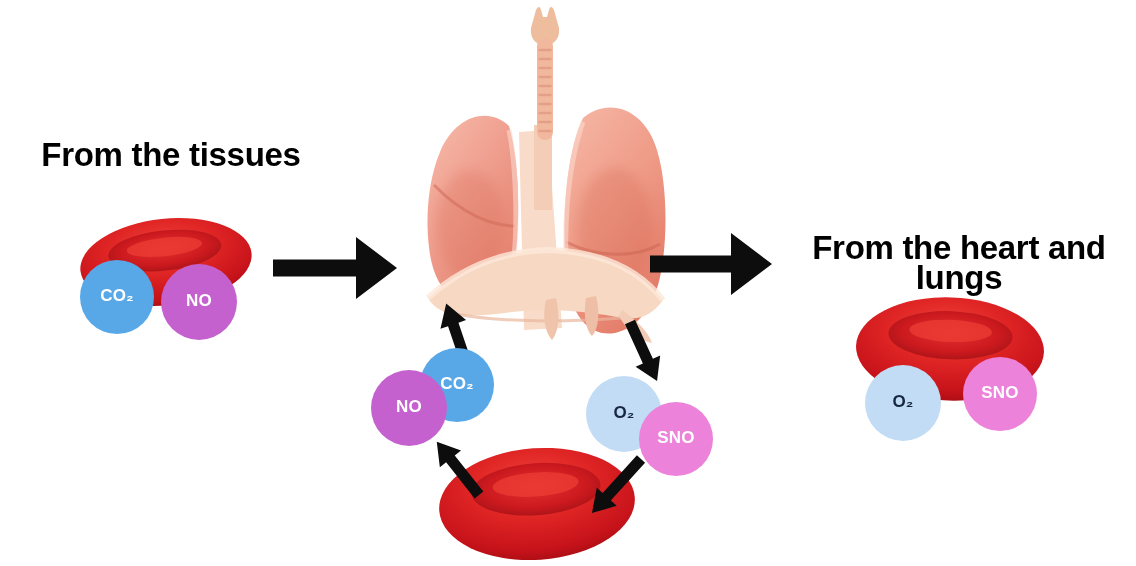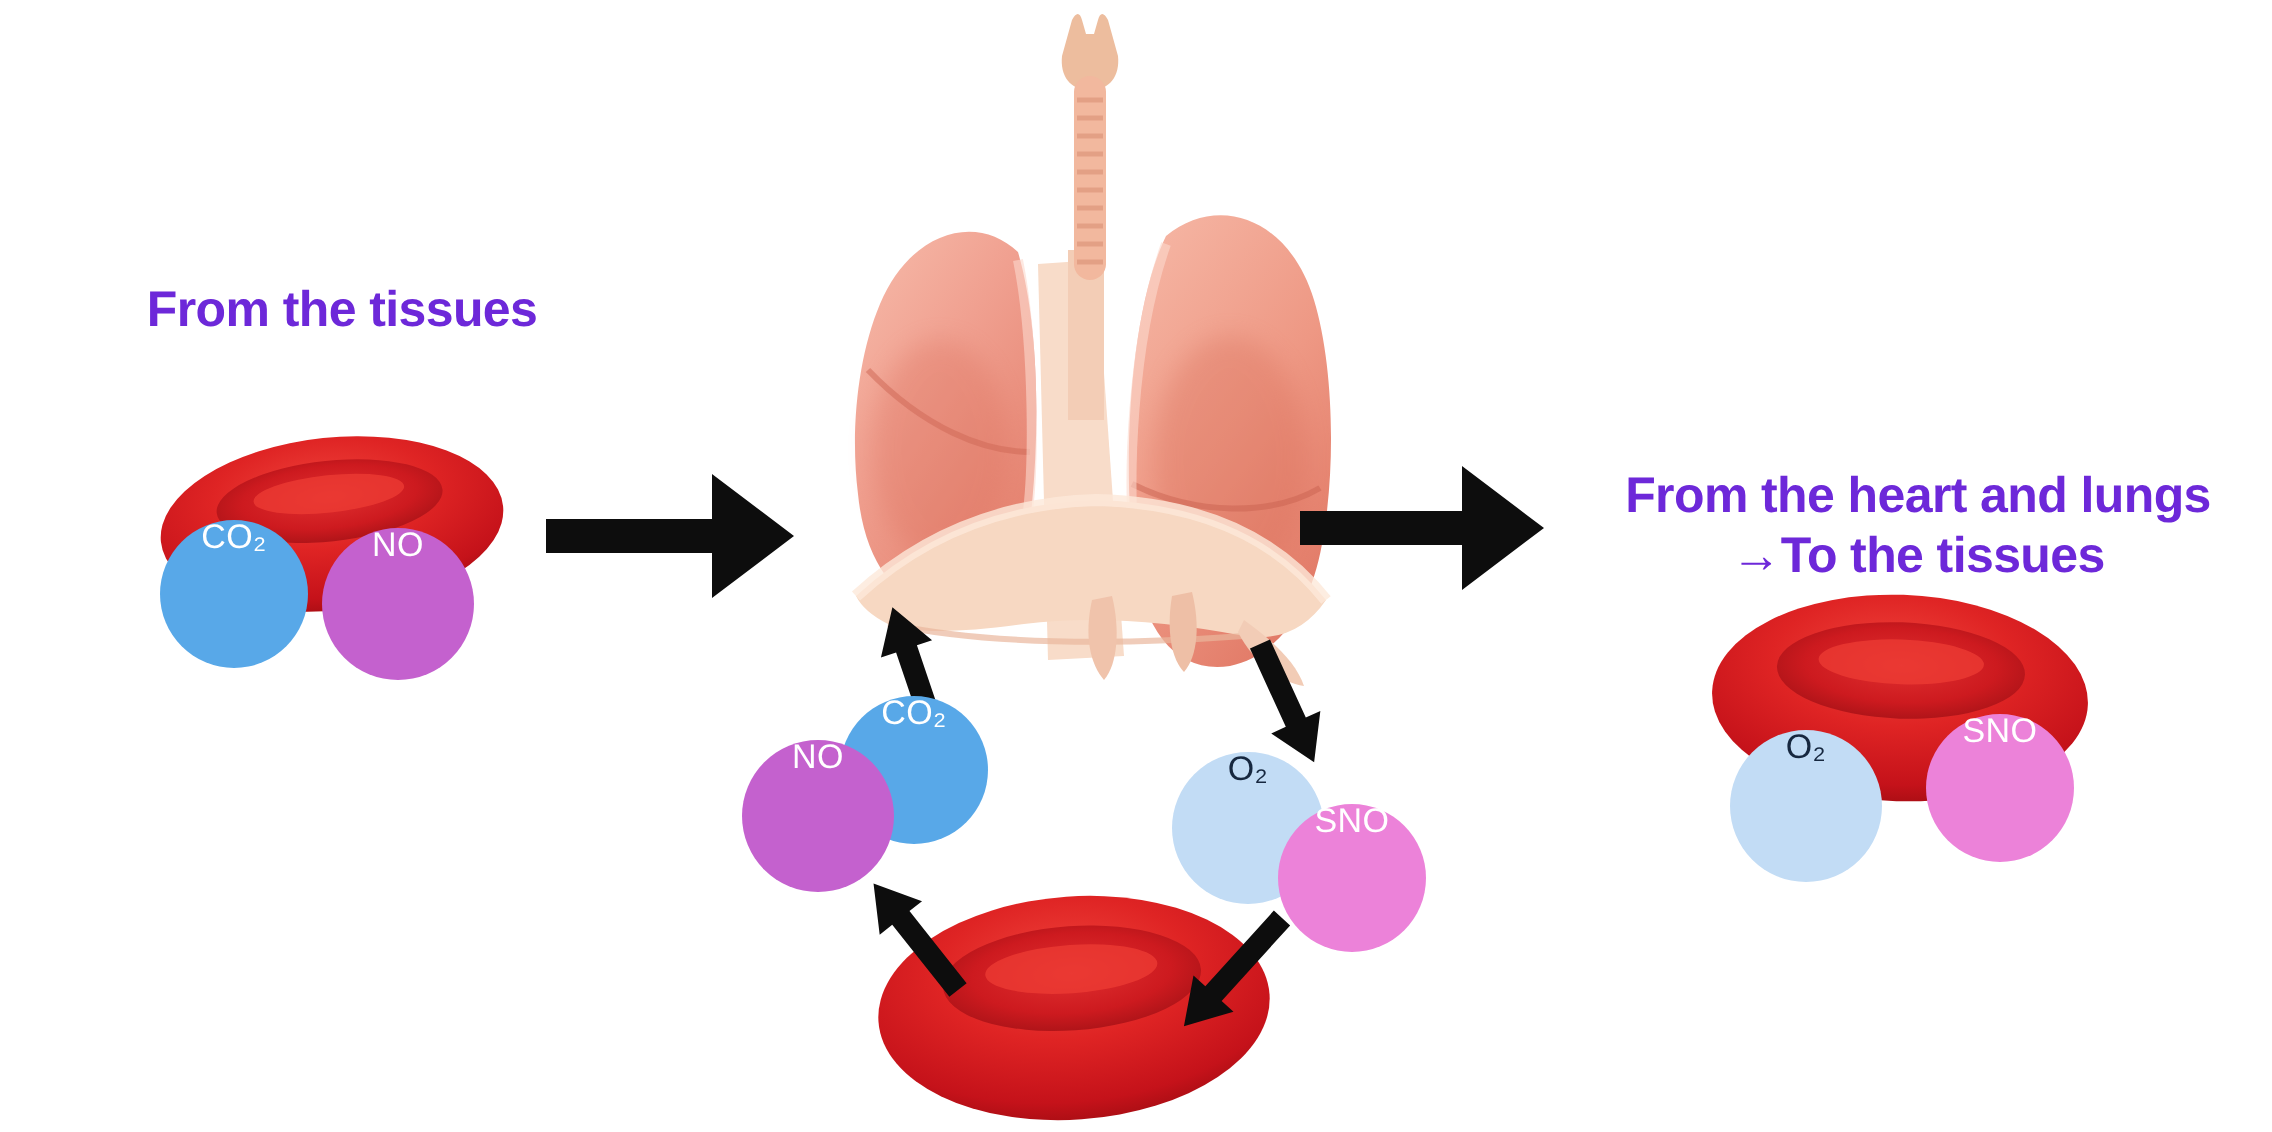--- a/index.html
+++ b/index.html
@@ -1,24 +1,24 @@
 <!DOCTYPE html>
 <html><head>
 <meta charset="utf-8">
 <style>
   html,body{margin:0;padding:0;background:#ffffff;}
   .stage{position:relative;width:1136px;height:566px;background:#ffffff;overflow:hidden;
          font-family:"Liberation Sans","DejaVu Sans",sans-serif;}
   .stage svg.art{position:absolute;left:0;top:0;z-index:1;}
-  .caption{position:absolute;z-index:2;text-align:center;color:#6d28d9;
-           font-weight:800;font-size:25px;line-height:30px;letter-spacing:-0.3px;}
+  .caption{position:absolute;z-index:2;text-align:center;color:#000000;
+           font-weight:800;font-size:33px;line-height:30px;letter-spacing:-0.3px;}
   .caption-left{left:6px;top:140px;width:330px;}
   .caption-right{left:786px;top:233px;width:346px;}
-  .gas{position:absolute;z-index:3;border-radius:50%;display:flex;align-items:flex-start;
-       justify-content:center;font-weight:normal;font-size:17px;letter-spacing:0.2px;}
+  .gas{position:absolute;z-index:3;border-radius:50%;display:flex;align-items:center;
+       justify-content:center;font-weight:bold;font-size:17px;letter-spacing:0.2px;}
   .gas span{transform:translateY(-1px);}
 </style>
 </head>
 <body>
 
 <div class="stage">
 
   <svg class="art" width="1136" height="566" viewBox="0 0 1136 566">
     <defs>
       <radialGradient id="rbcBody" cx="0.48" cy="0.32" r="0.8">
@@ -111,21 +111,20 @@
 
     <path transform="translate(479,495) rotate(-128.4)" d="M0,-5.5 L46,-5.5 L46,-13.5 L68,0 L46,13.5 L46,5.5 L0,5.5 Z" fill="#0d0d0d"></path>
     <path transform="translate(641,459) rotate(132.2)" d="M0,-5.5 L51,-5.5 L51,-13.5 L73,0 L51,13.5 L51,5.5 L0,5.5 Z" fill="#0d0d0d"></path>
   </svg>
 
   <div class="caption caption-left">
     <div>From the tissues</div>
   </div>
   <div class="caption caption-right">
     <div>From the heart and lungs</div>
-    <div>→To the tissues</div>
   </div>
 
   <div class="gas" style="left: 80px; top: 260px; width: 74px; height: 74px; background: rgb(88, 168, 232); color: rgb(255, 255, 255);">
     <span>CO₂</span>
   </div>
   <div class="gas" style="left: 161px; top: 264px; width: 76px; height: 76px; background: rgb(196, 97, 206); color: rgb(255, 255, 255);">
     <span>NO</span>
   </div>
 
   <div class="gas" style="left: 420px; top: 348px; width: 74px; height: 74px; background: rgb(88, 168, 232); color: rgb(255, 255, 255);">

